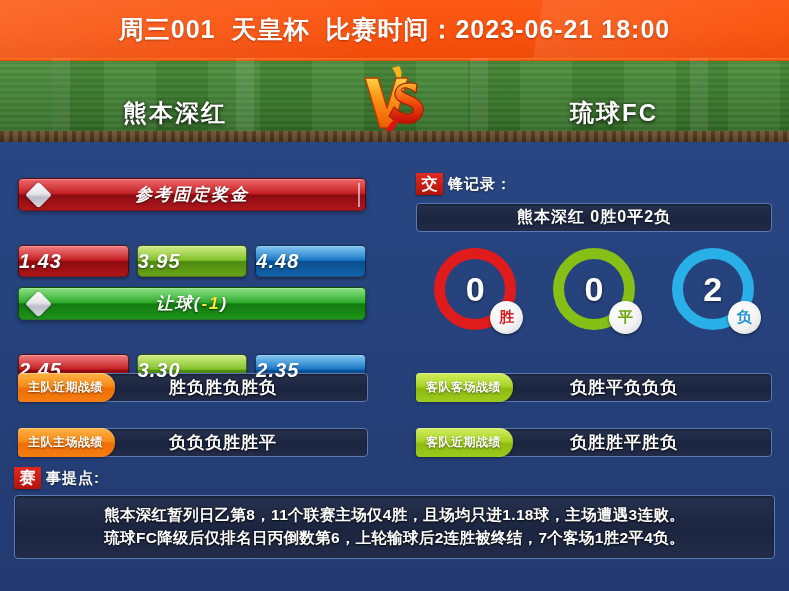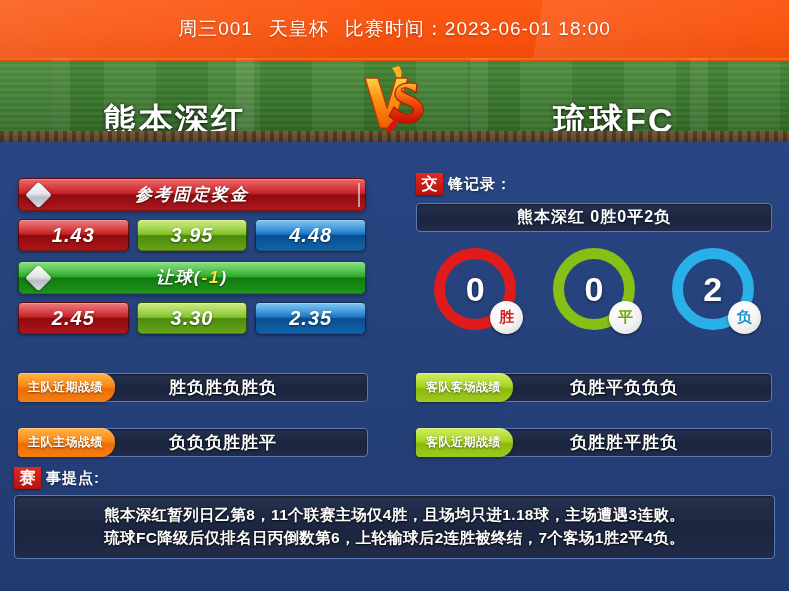--- a/index.html
+++ b/index.html
@@ -27,21 +27,21 @@
     transform:rotate(-12deg);
   }
   .header:after{
     content:""; position:absolute; right:-10px; top:-60px; width:260px; height:190px;
     background:linear-gradient(60deg, rgba(255,255,255,.10), rgba(255,255,255,0));
     transform:rotate(10deg);
   }
   .header-title{
     position:relative; z-index:3; width:100%; height:100%;
     display:flex; align-items:center; justify-content:center;
-    color:#ffffff; font-size:19px; font-weight:normal;
+    color:#ffffff; font-size:25px; font-weight:bold;
     letter-spacing:1px; white-space:nowrap;
     text-shadow:0 1px 2px rgba(120,30,0,.55);
   }
   .ht-gap{ display:inline-block; width:16px; }
 
   
   .pitch{
     position:absolute; left:0; top:58px; width:789px; height:84px;
     background:
       repeating-linear-gradient(90deg,
@@ -57,22 +57,22 @@
     background:rgba(255,255,255,.085); }
   .pitch-dirt{
     position:absolute; left:0; bottom:0; width:100%; height:11px;
     background:
       repeating-linear-gradient(90deg, rgba(0,0,0,.18) 0 4px, rgba(255,255,255,.07) 4px 9px),
       linear-gradient(180deg,#6d4f2c 0%,#5b4124 60%,#4a3420 100%);
   }
   .pitch-topline{ position:absolute; left:0; top:0; width:100%; height:3px;
     background:linear-gradient(180deg,#ff7a2a,#e04a05); }
   .team{
-    position:absolute; top:16px; height:94px; display:flex; align-items:center;
-    color:#fff; font-size:34px; font-weight:bold; letter-spacing:2px;
+    position:absolute; top:8px; height:94px; display:flex; align-items:center;
+    color:#fff; font-size:24px; font-weight:bold; letter-spacing:2px;
     text-shadow:0 0 3px rgba(0,0,0,.65), 0 2px 4px rgba(0,0,0,.5);
     white-space:nowrap;
   }
   .team.home{ left:0; width:350px; justify-content:center; }
   .team.away{ right:0; width:350px; justify-content:center; }
   .vs-wrap{ position:absolute; left:347px; top:4px; width:96px; height:80px; }
 
   
   .panel-left{ position:absolute; left:18px; top:178px; width:348px;font-style:italic; }
   .panel-right{ position:absolute; left:416px; top:172px; width:356px; }
@@ -101,25 +101,26 @@
     background:linear-gradient(135deg,#ffffff 0%,#e6e6ea 45%,#b9bcc6 60%,#dcdde2 100%);
     box-shadow:0 1px 3px rgba(0,0,0,.5);
   }
   .bar-label{ position:relative; z-index:2; }
   .hcp-num{ color:#ffe33d; }
 
   
   .odds-row{ display:flex; gap:8px; margin-top:8px; }
   .odd{
     flex:1; height:32px; border-radius:5px; position:relative; overflow:hidden;
-    display:flex; align-items:center; justify-content:center;
+    display:flex; align-items:center; justify-content:flex-start;
     color:#fff; font-size:20px; font-weight:bold; letter-spacing:1px;
     text-shadow:0 1px 2px rgba(0,0,0,.55);
     border:1px solid rgba(0,0,0,.5);
     box-shadow:0 2px 3px rgba(0,0,0,.35), inset 0 1px 0 rgba(255,255,255,.25);
+    margin-top:26px;
   }
   .odd .gloss{ position:absolute; left:0; top:0; width:100%; height:48%;
     background:linear-gradient(180deg, rgba(255,255,255,.34), rgba(255,255,255,.03)); }
   .odd span{ position:relative; z-index:2; }
   .o-red{ background:linear-gradient(180deg,#e4383c 0%,#c2181c 48%,#8d0c10 52%,#ae1418 100%); }
   .o-green{ background:linear-gradient(180deg,#b4e046 0%,#7cc024 48%,#4d8a10 52%,#66a417 100%); }
   .o-blue{ background:linear-gradient(180deg,#3fa6e8 0%,#1272c4 48%,#0a4e8e 52%,#1163ab 100%); }
   .mt10{ margin-top:10px; }
 
   
@@ -215,21 +216,21 @@
 
 <div id="stage">
 
   <div class="header">
     <div class="header-title">
       <span>周三001</span>
       <span class="ht-gap"></span>
       <span>天皇杯</span>
       <span class="ht-gap"></span>
       <span>比赛时间：</span>
-      <span>2023-06-01 18:00</span>
+      <span>2023-06-21 18:00</span>
     </div>
   </div>
 
   <div class="pitch">
     <div class="pitch-topline"></div>
     <div class="pitch-stripe" style="left:52px"></div>
     <div class="pitch-stripe" style="left:236px"></div>
     <div class="pitch-stripe" style="left:470px"></div>
     <div class="pitch-stripe" style="left:690px"></div>
 

